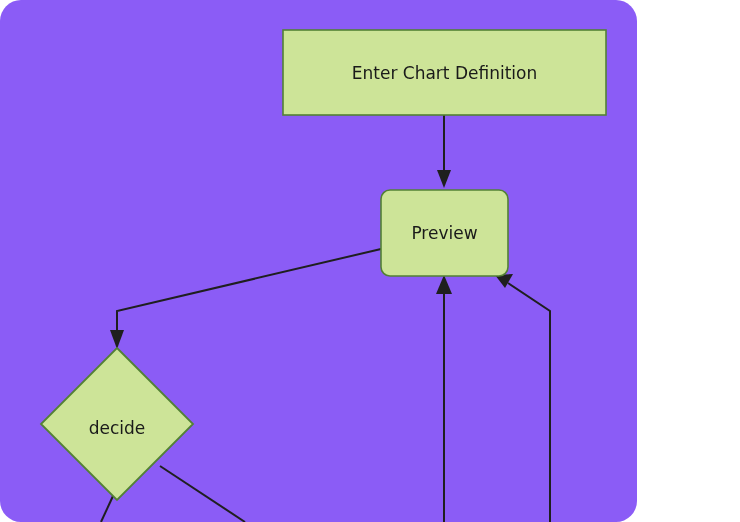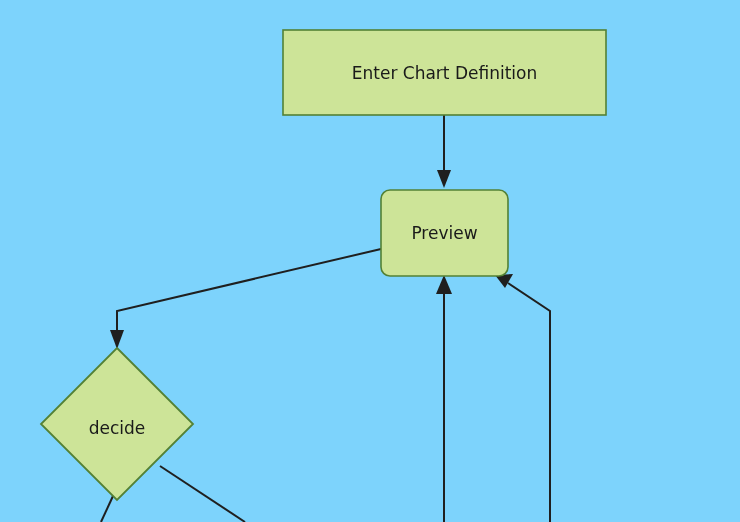--- a/index.html
+++ b/index.html
@@ -8,23 +8,24 @@
     background: #ffffff;
   }
   body {
     width: 740px;
     height: 522px;
     overflow: hidden;
     font-family: "DejaVu Sans", "Liberation Sans", sans-serif;
   }
   #flowchart-root {
     position: relative;
-    width: 740px;
+    width: 637px;
     height: 522px;
-    background: #7dd3fc;
+    background: #8b5cf6;
+    border-radius: 21px;
   }
   #flow-svg {
     position: absolute;
     top: 0;
     left: 0;
     width: 740px;
     height: 522px;
     display: block;
   }
   .node-shape {

